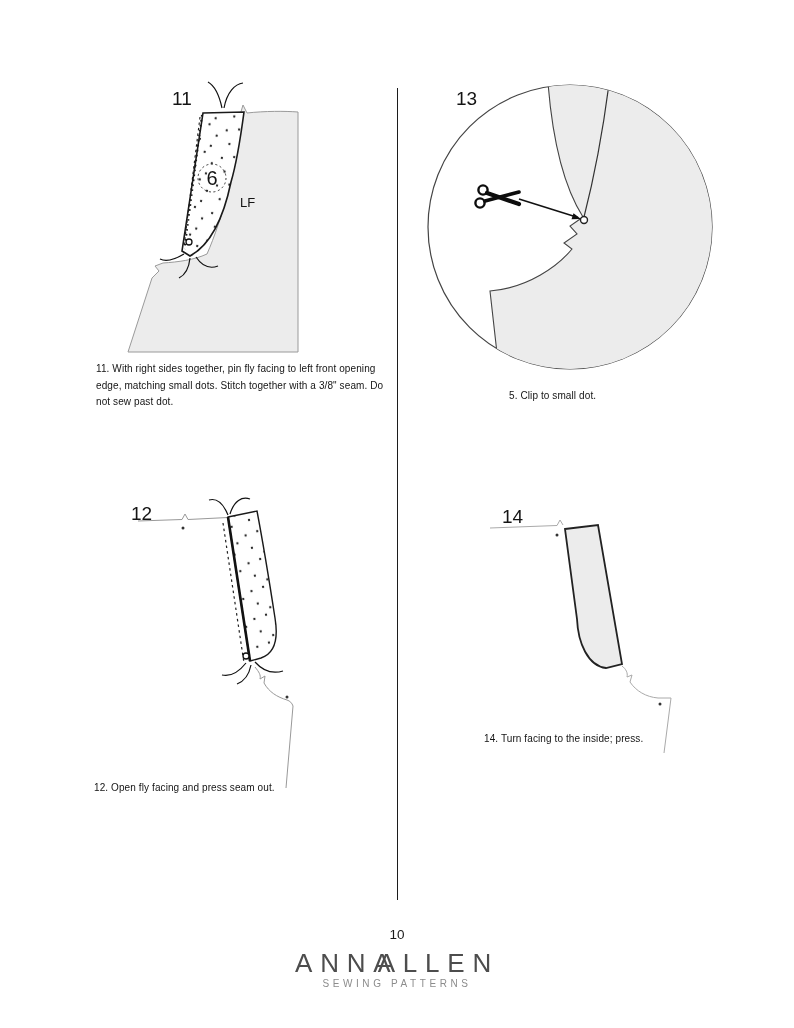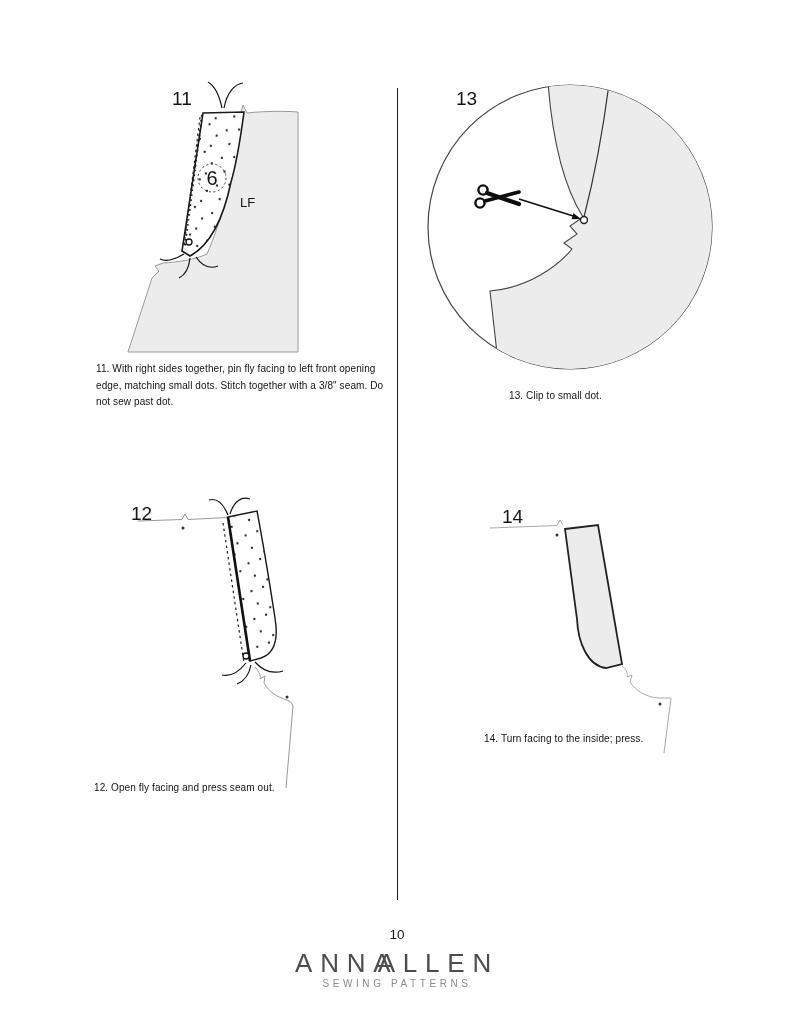--- a/index.html
+++ b/index.html
@@ -108,21 +108,21 @@
       <path d="M67,123 L99,134" stroke-width="4.2" stroke-linecap="round"></path>
       <path d="M65,131 L99,122" stroke-width="3.6" stroke-linecap="round"></path>
     </g>
 
     <g>
       <line x1="99" y1="129" x2="158" y2="147.5" stroke="#111" stroke-width="1.5"></line>
       <polygon points="161,149 151.5,149.3 153.5,143.2" fill="#111"></polygon>
     </g>
   </svg>
 
-  <div class="caption" style="left:509px;top:388px;width:240px;">13. Clip to small dot.</div>
+  <div class="caption" style="left:509px;top:388px;width:240px;">5. Clip to small dot.</div>
 
   <svg class="abs" style="left:85px;top:490px;" width="280" height="310" viewBox="0 0 280 310">
     <defs>
       <pattern id="speck-b" width="30" height="28" patternUnits="userSpaceOnUse" patternTransform="rotate(-6)">
         <circle cx="5" cy="6" r="1.15" fill="#222"></circle>
         <circle cx="17" cy="3" r="1.15" fill="#222"></circle>
         <circle cx="26" cy="13" r="1.15" fill="#222"></circle>
         <circle cx="10" cy="19" r="1.15" fill="#222"></circle>
         <circle cx="22" cy="24" r="1.15" fill="#222"></circle>
       </pattern>

